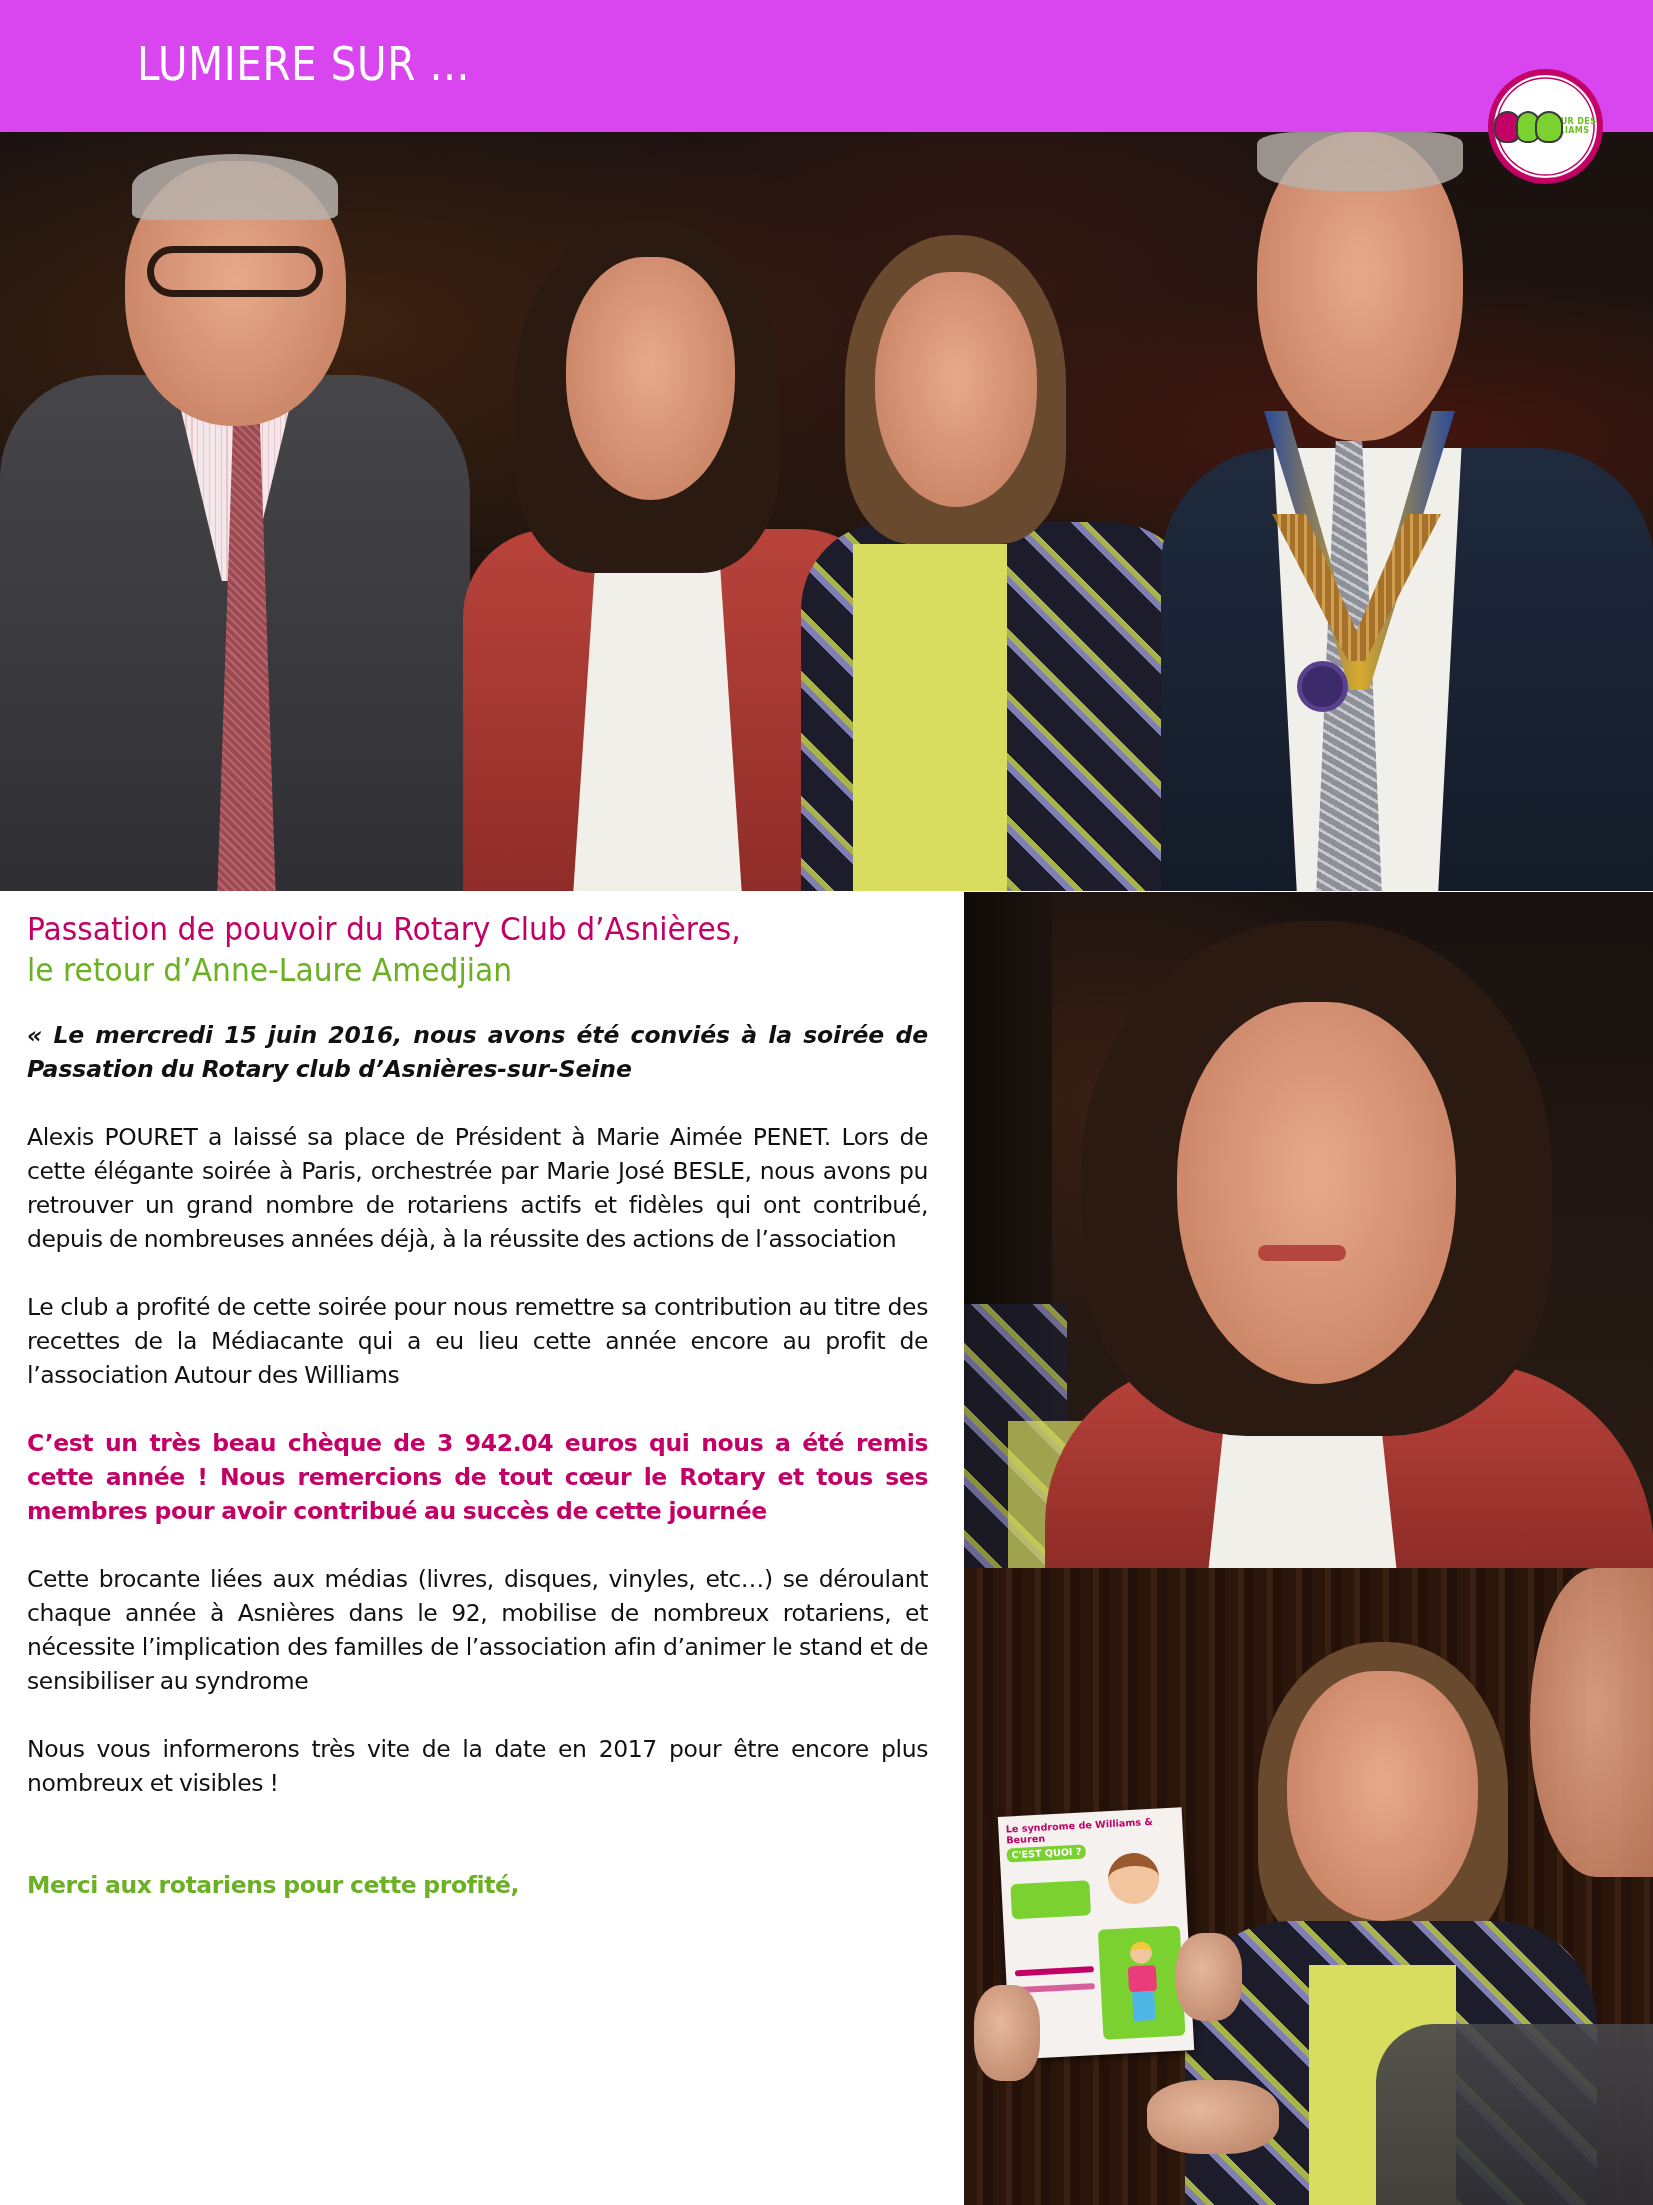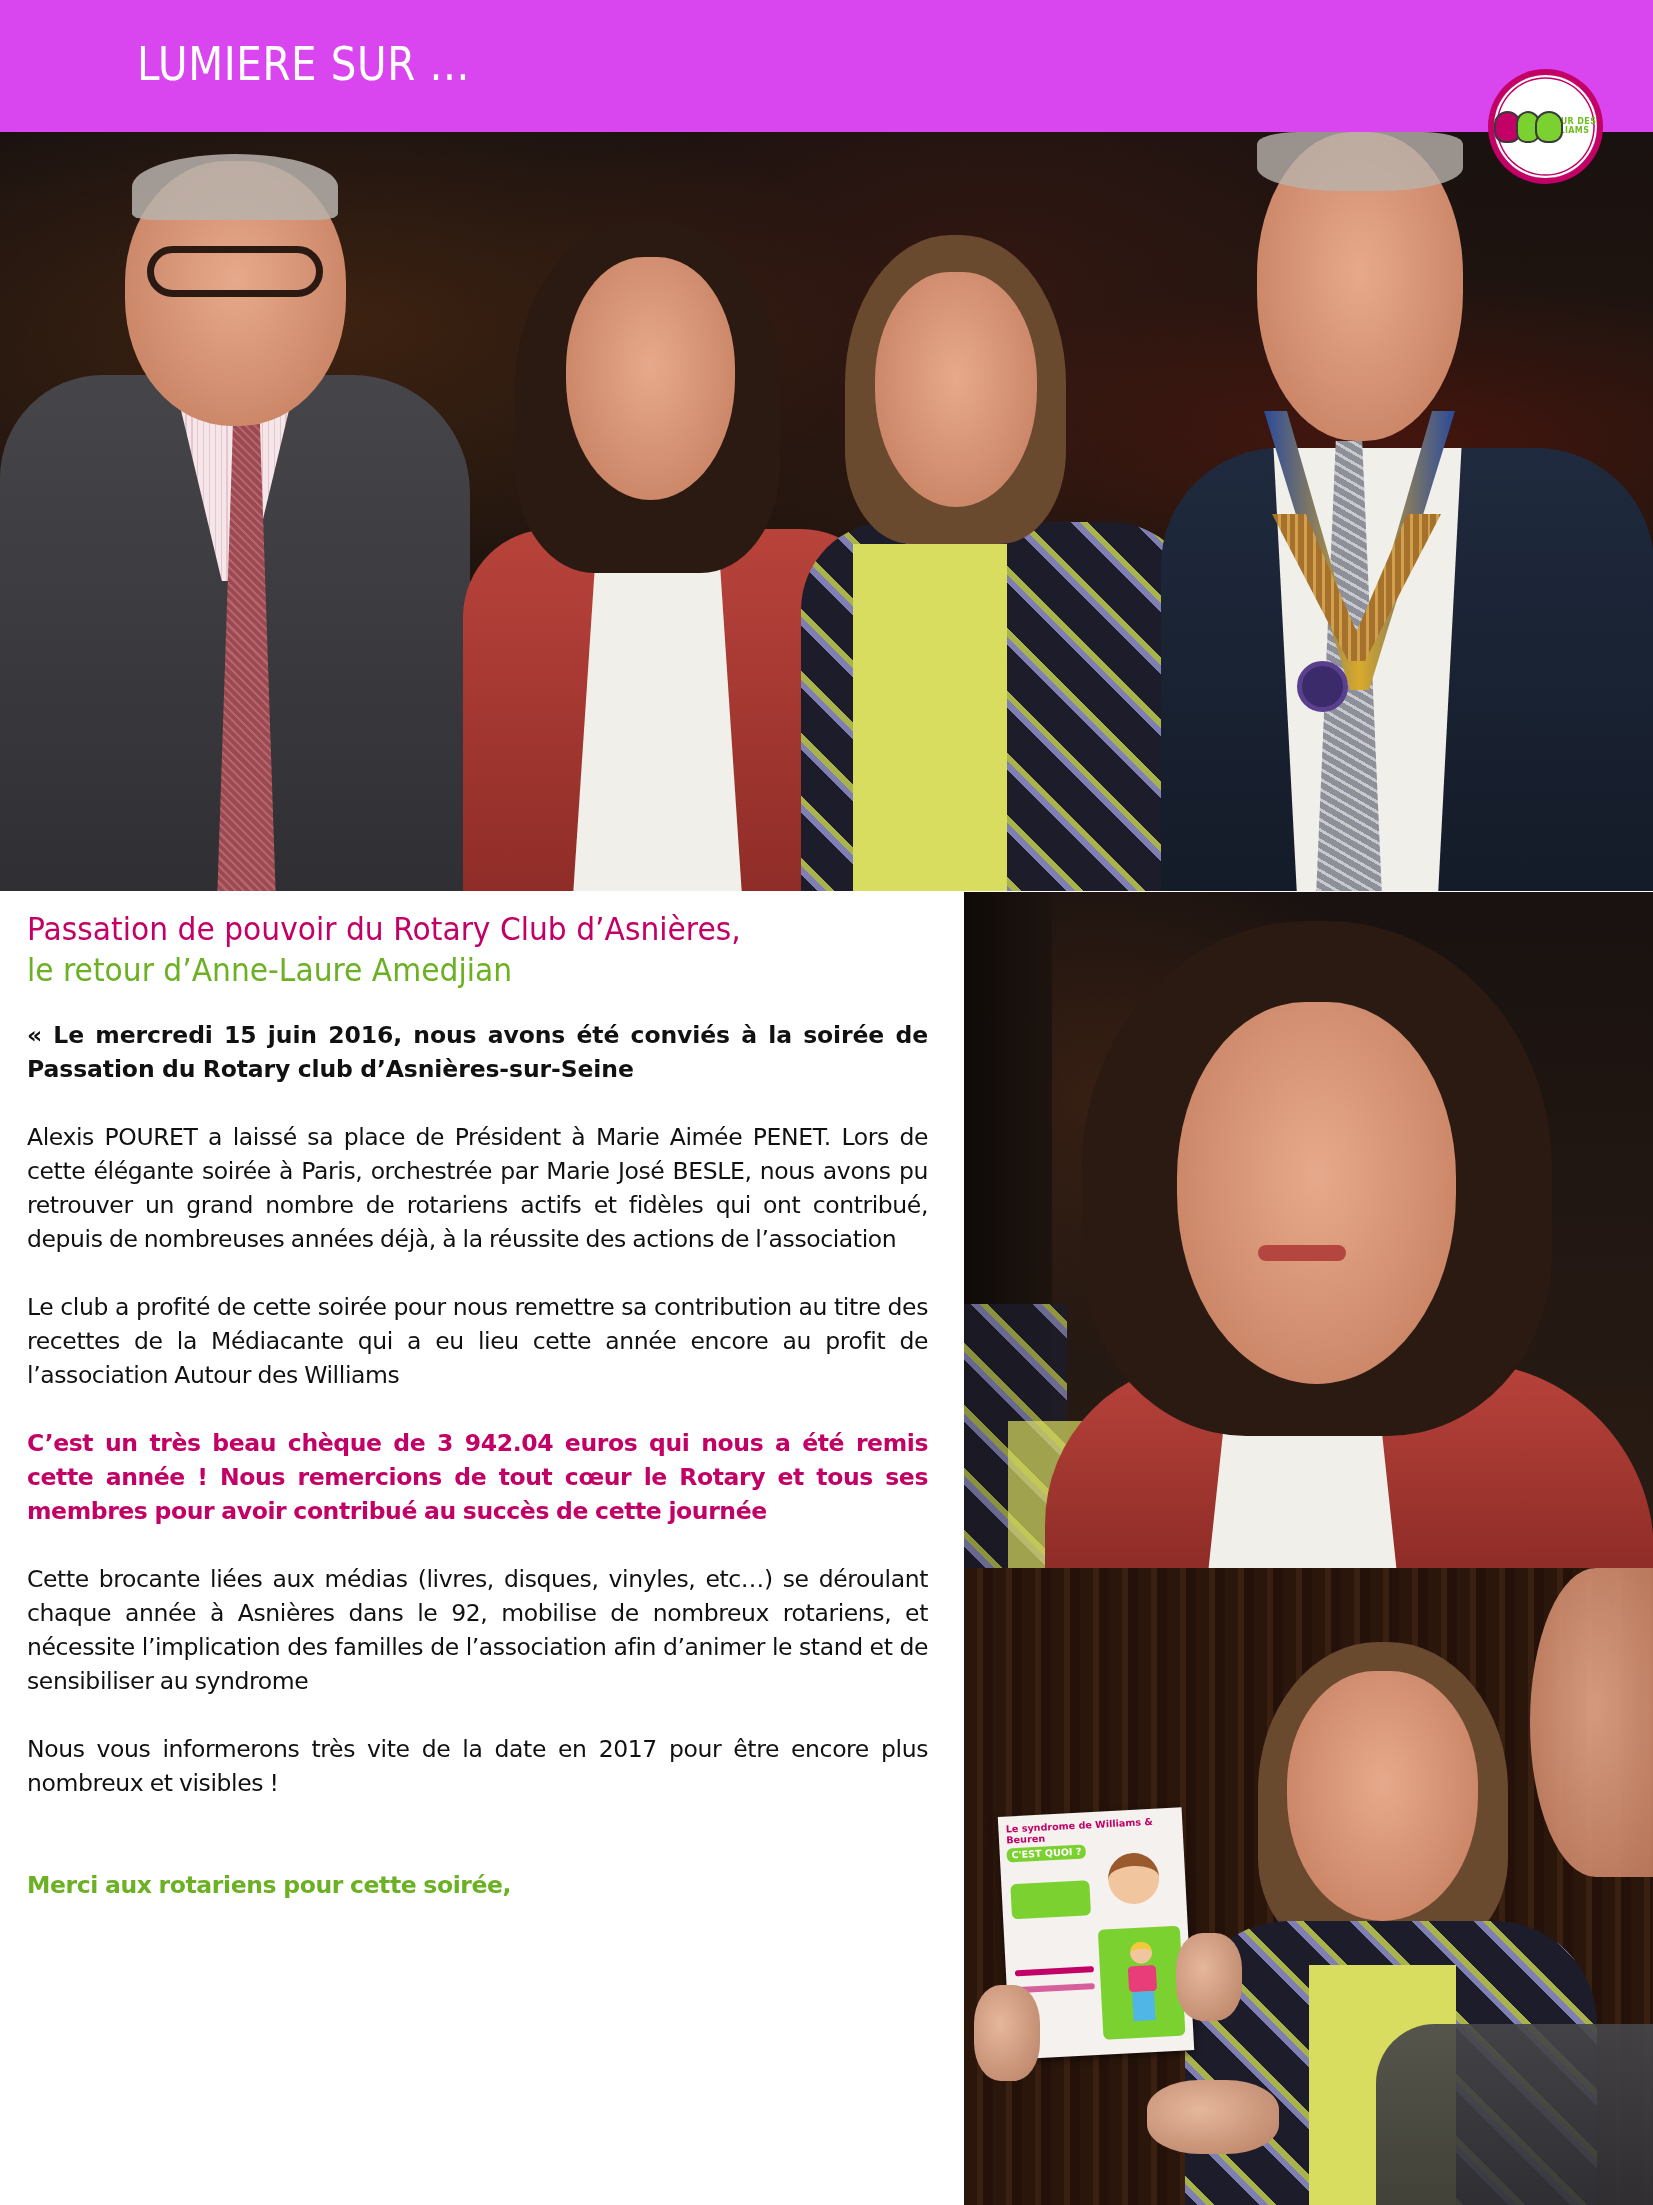--- a/index.html
+++ b/index.html
@@ -119,21 +119,21 @@
       font-size: 32px; line-height: 41px; font-weight: normal;
       transform: scaleX(0.93); transform-origin: left top; width: 970px;
     }
     .title-l1 { color: #C20066; display: block; }
     .title-l2 { color: #6CB024; display: block; }
 
     .p {
       font-size: 23.5px; line-height: 34px; text-align: justify;
       letter-spacing: -0.4px; word-spacing: -0.7px;
     }
-    .p-intro { margin-top: 26.5px; font-weight: bold; color: #111; letter-spacing: -0.1px; }
+    .p-intro { margin-top: 26.5px; font-weight: bold; color: #111; letter-spacing: -0.1px; font-style: italic; }
     .gap { height: 34px; }
     .p-pink { color: #C20066; font-weight: bold; letter-spacing: -0.4px; }
     .p-green { color: #6CB024; font-weight: bold; text-align: left; letter-spacing: -0.4px; }
     .line { display: block; }
     .sig { font-size: 23.5px; line-height: 34px; letter-spacing: -0.4px; }
   </style>
 </head>
 <body>
 
 <div class="header-band">
@@ -193,21 +193,21 @@
   <p class="p">Le club a profité de cette soirée pour nous remettre sa contribution au titre des recettes de la Médiacante qui a eu lieu cette année encore au profit de l’association Autour des Williams</p>
   <div class="gap"></div>
   <p class="p p-pink">C’est un très beau chèque de 3 942.04 euros qui nous a été remis cette année ! Nous remercions de tout cœur le Rotary et tous ses membres pour avoir contribué au succès de cette journée</p>
   <div class="gap"></div>
   <p class="p">Cette brocante liées aux médias (livres, disques, vinyles, etc…) se déroulant chaque année à Asnières dans le 92, mobilise de nombreux rotariens, et nécessite l’implication des familles de l’association afin d’animer le stand et de sensibiliser au syndrome</p>
   <div class="gap"></div>
   <p class="p">Nous vous informerons très vite de la date en 2017 pour être encore plus nombreux et visibles !</p>
   <div class="gap"></div>
   <div class="gap"></div>
   <p class="p p-green">
-    <span class="line">Merci aux rotariens pour cette soirée,</span>
+    <span class="line">Merci aux rotariens pour cette profité,</span>
   </p>
   <div class="gap"></div>
 </div>
 
 <div class="photo photo-side-1" title="Close-up of a woman in a red blazer and white shirt">
   <div class="fig" style="left:0;top:0;width:88px;height:676px;background:linear-gradient(90deg,#0f0a08,#1d140f);"></div>
   <div class="fig floral" style="left:0;top:412px;width:103px;height:265px;opacity:.8;"></div>
   <div class="fig top-yellow" style="left:44px;top:529px;width:88px;height:147px;opacity:.7;"></div>
   <div class="fig jacket-red" style="left:81px;top:470px;width:609px;height:206px;border-radius:162px 191px 0 0;"></div>
   <div class="fig shirt-white" style="left:221px;top:456px;width:235px;height:221px;clip-path:polygon(20% 0,80% 0,90% 100%,10% 100%);"></div>

